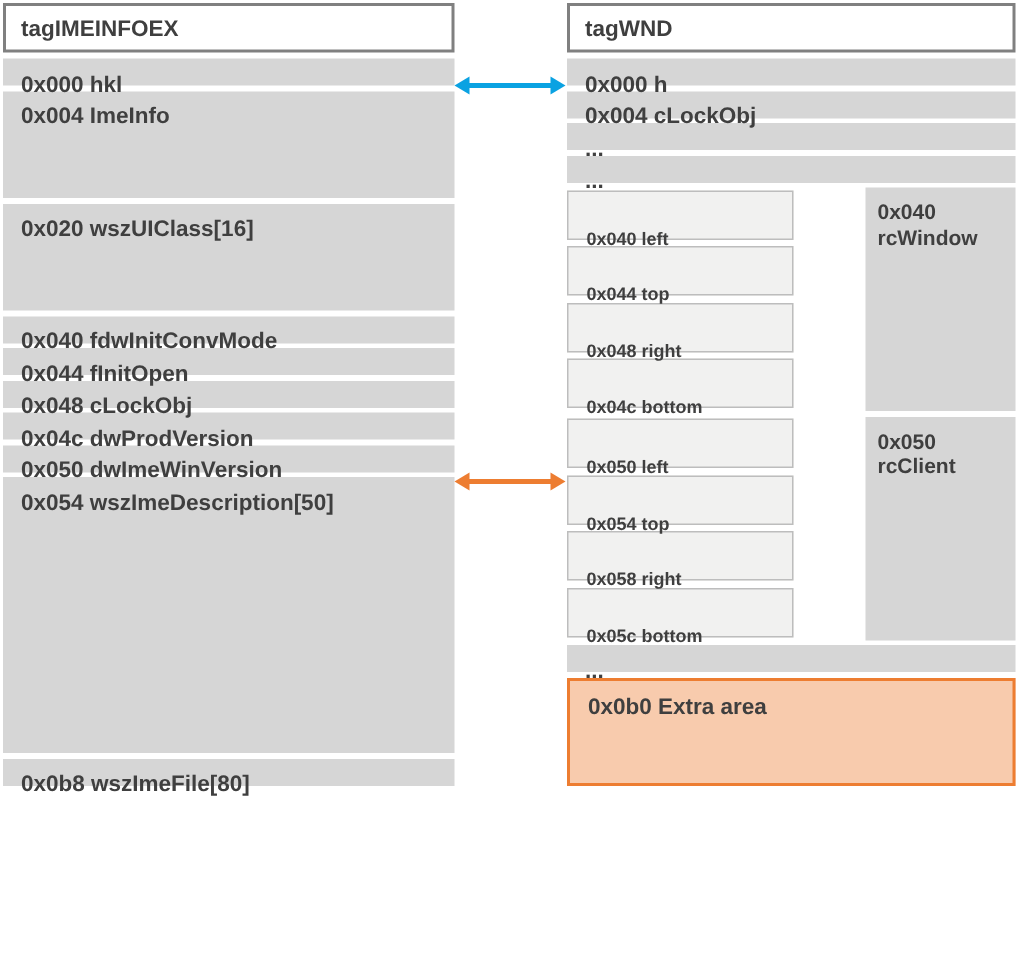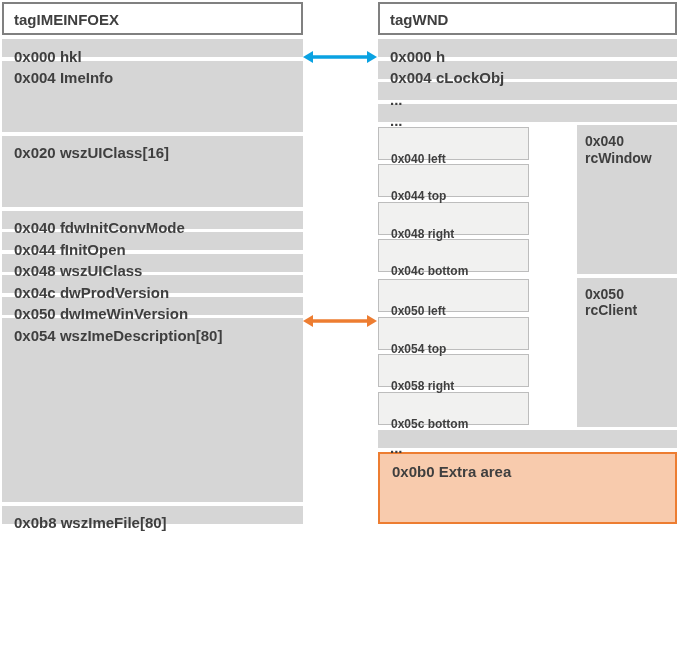--- a/index.html
+++ b/index.html
@@ -46,24 +46,24 @@
 <div class="canvas" style="--text: #3f3f3f; --row-fill: #d6d6d6; --subrow-fill: #f1f1f0; --subrow-border: #bdbdbd; --hdr-border: #808080; --extra-fill: #f8cbad; --extra-border: #ed7d31;">
 
   <div class="col col-left">
     <div class="hdr">tagIMEINFOEX</div>
     <div>
         <div class="row span-1">0x000 hkl</div>
         <div class="row span-2">0x004 ImeInfo</div>
         <div class="row span-2">0x020 wszUIClass[16]</div>
         <div class="row span-1">0x040 fdwInitConvMode</div>
         <div class="row span-1">0x044 fInitOpen</div>
-        <div class="row span-1">0x048 wszUIClass</div>
+        <div class="row span-1">0x048 cLockObj</div>
         <div class="row span-1">0x04c dwProdVersion</div>
         <div class="row span-1">0x050 dwImeWinVersion</div>
-        <div class="row span-5">0x054 wszImeDescription[80]</div>
+        <div class="row span-5">0x054 wszImeDescription[50]</div>
         <div class="row span-1">0x0b8 wszImeFile[80]</div>
       </div>
   </div>
 
   <div class="col col-right">
     <div class="hdr">tagWND</div>
     <div>
         <div class="row span-1">0x000 h</div>
         <div class="row span-1">0x004 cLockObj</div>
         <div class="row span-1">...</div>

